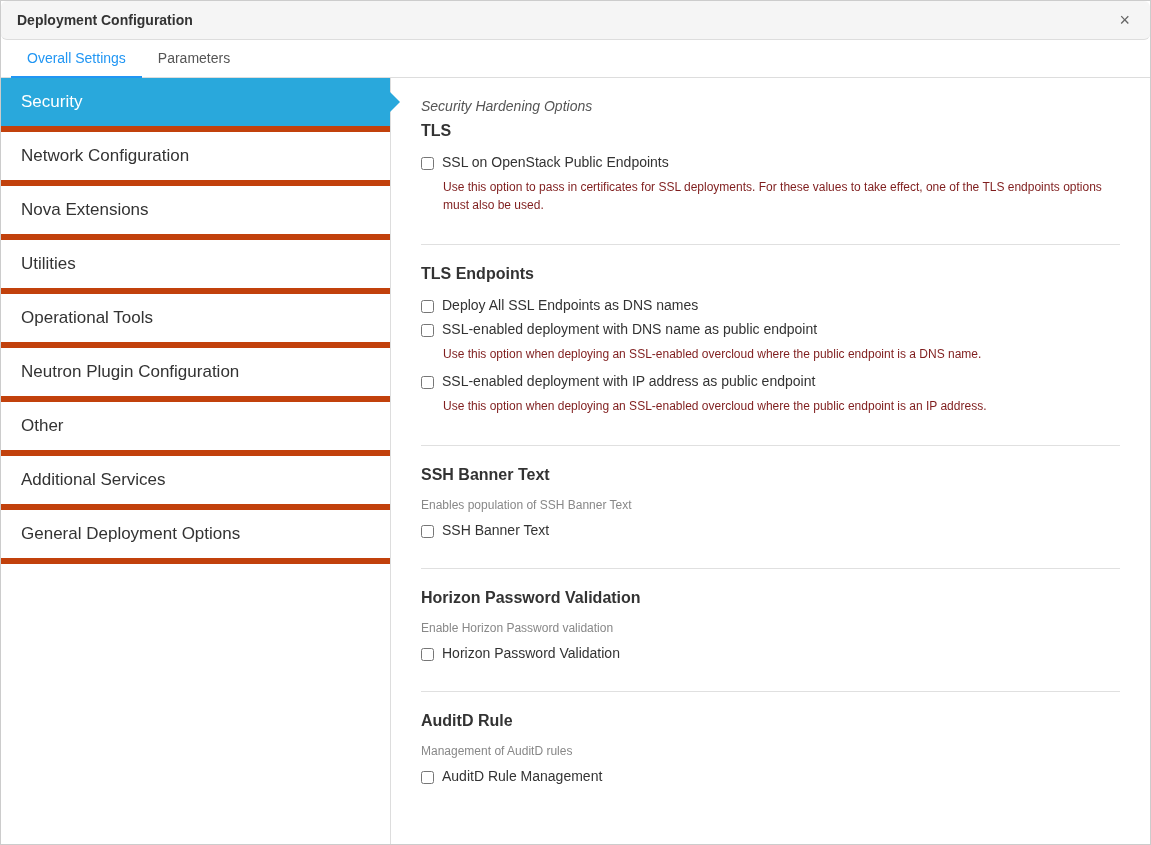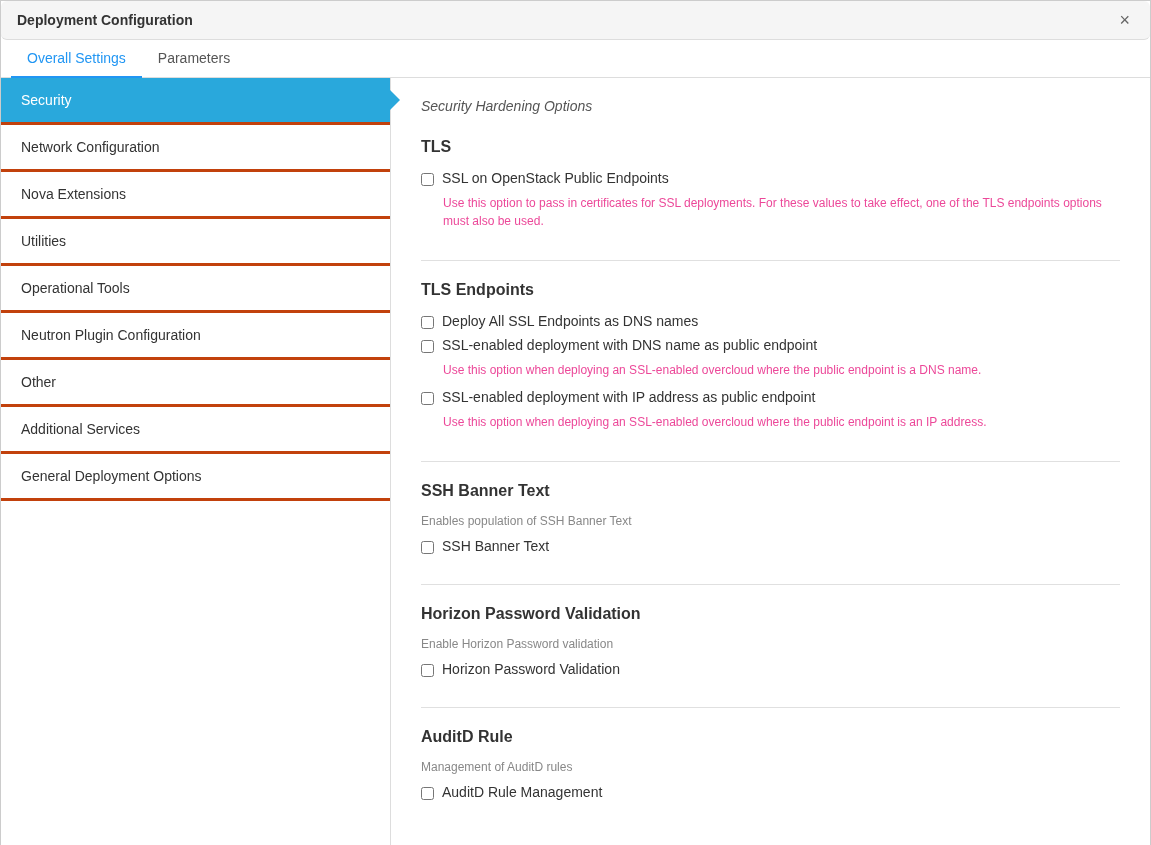--- a/index.html
+++ b/index.html
@@ -69,23 +69,23 @@
     .sidebar {
       width: 390px;
       min-width: 390px;
       background: #fff;
       border-right: 1px solid #ddd;
     }
 
     .sidebar-item {
       padding: 14px 20px;
       cursor: pointer;
-      font-size: 14px;
-      color: #333;
-      border-bottom: 3px solid #c2410c;
+      font-size: 17px;
+      color: #333;
+      border-bottom: 6px solid #c2410c;
     }
 
     .sidebar-item.active {
       background: #29a8dc;
       color: #fff;
       position: relative;
     }
 
     .sidebar-item.active::after {
       content: '';
@@ -102,21 +102,21 @@
       flex: 1;
       padding: 20px 30px;
       overflow-y: auto;
       background: #fff;
     }
 
     .content-panel-title {
       font-style: italic;
       color: #555;
       font-size: 14px;
-      margin-bottom: 24px;
+      margin-bottom: 8px;
     }
 
     .section {
       margin-bottom: 30px;
     }
 
     .section-title {
       font-size: 16px;
       font-weight: bold;
       color: #333;
@@ -135,21 +135,21 @@
       flex-shrink: 0;
     }
 
     .checkbox-label {
       font-size: 14px;
       color: #333;
     }
 
     .description {
       font-size: 12px;
-      color: #ec4899;
+      color: #7f1d1d;
       margin: 4px 0 10px 22px;
       line-height: 1.5;
     }
 
     .divider {
       border: none;
       border-top: 1px solid #e0e0e0;
       margin: 20px 0;
     }
 

